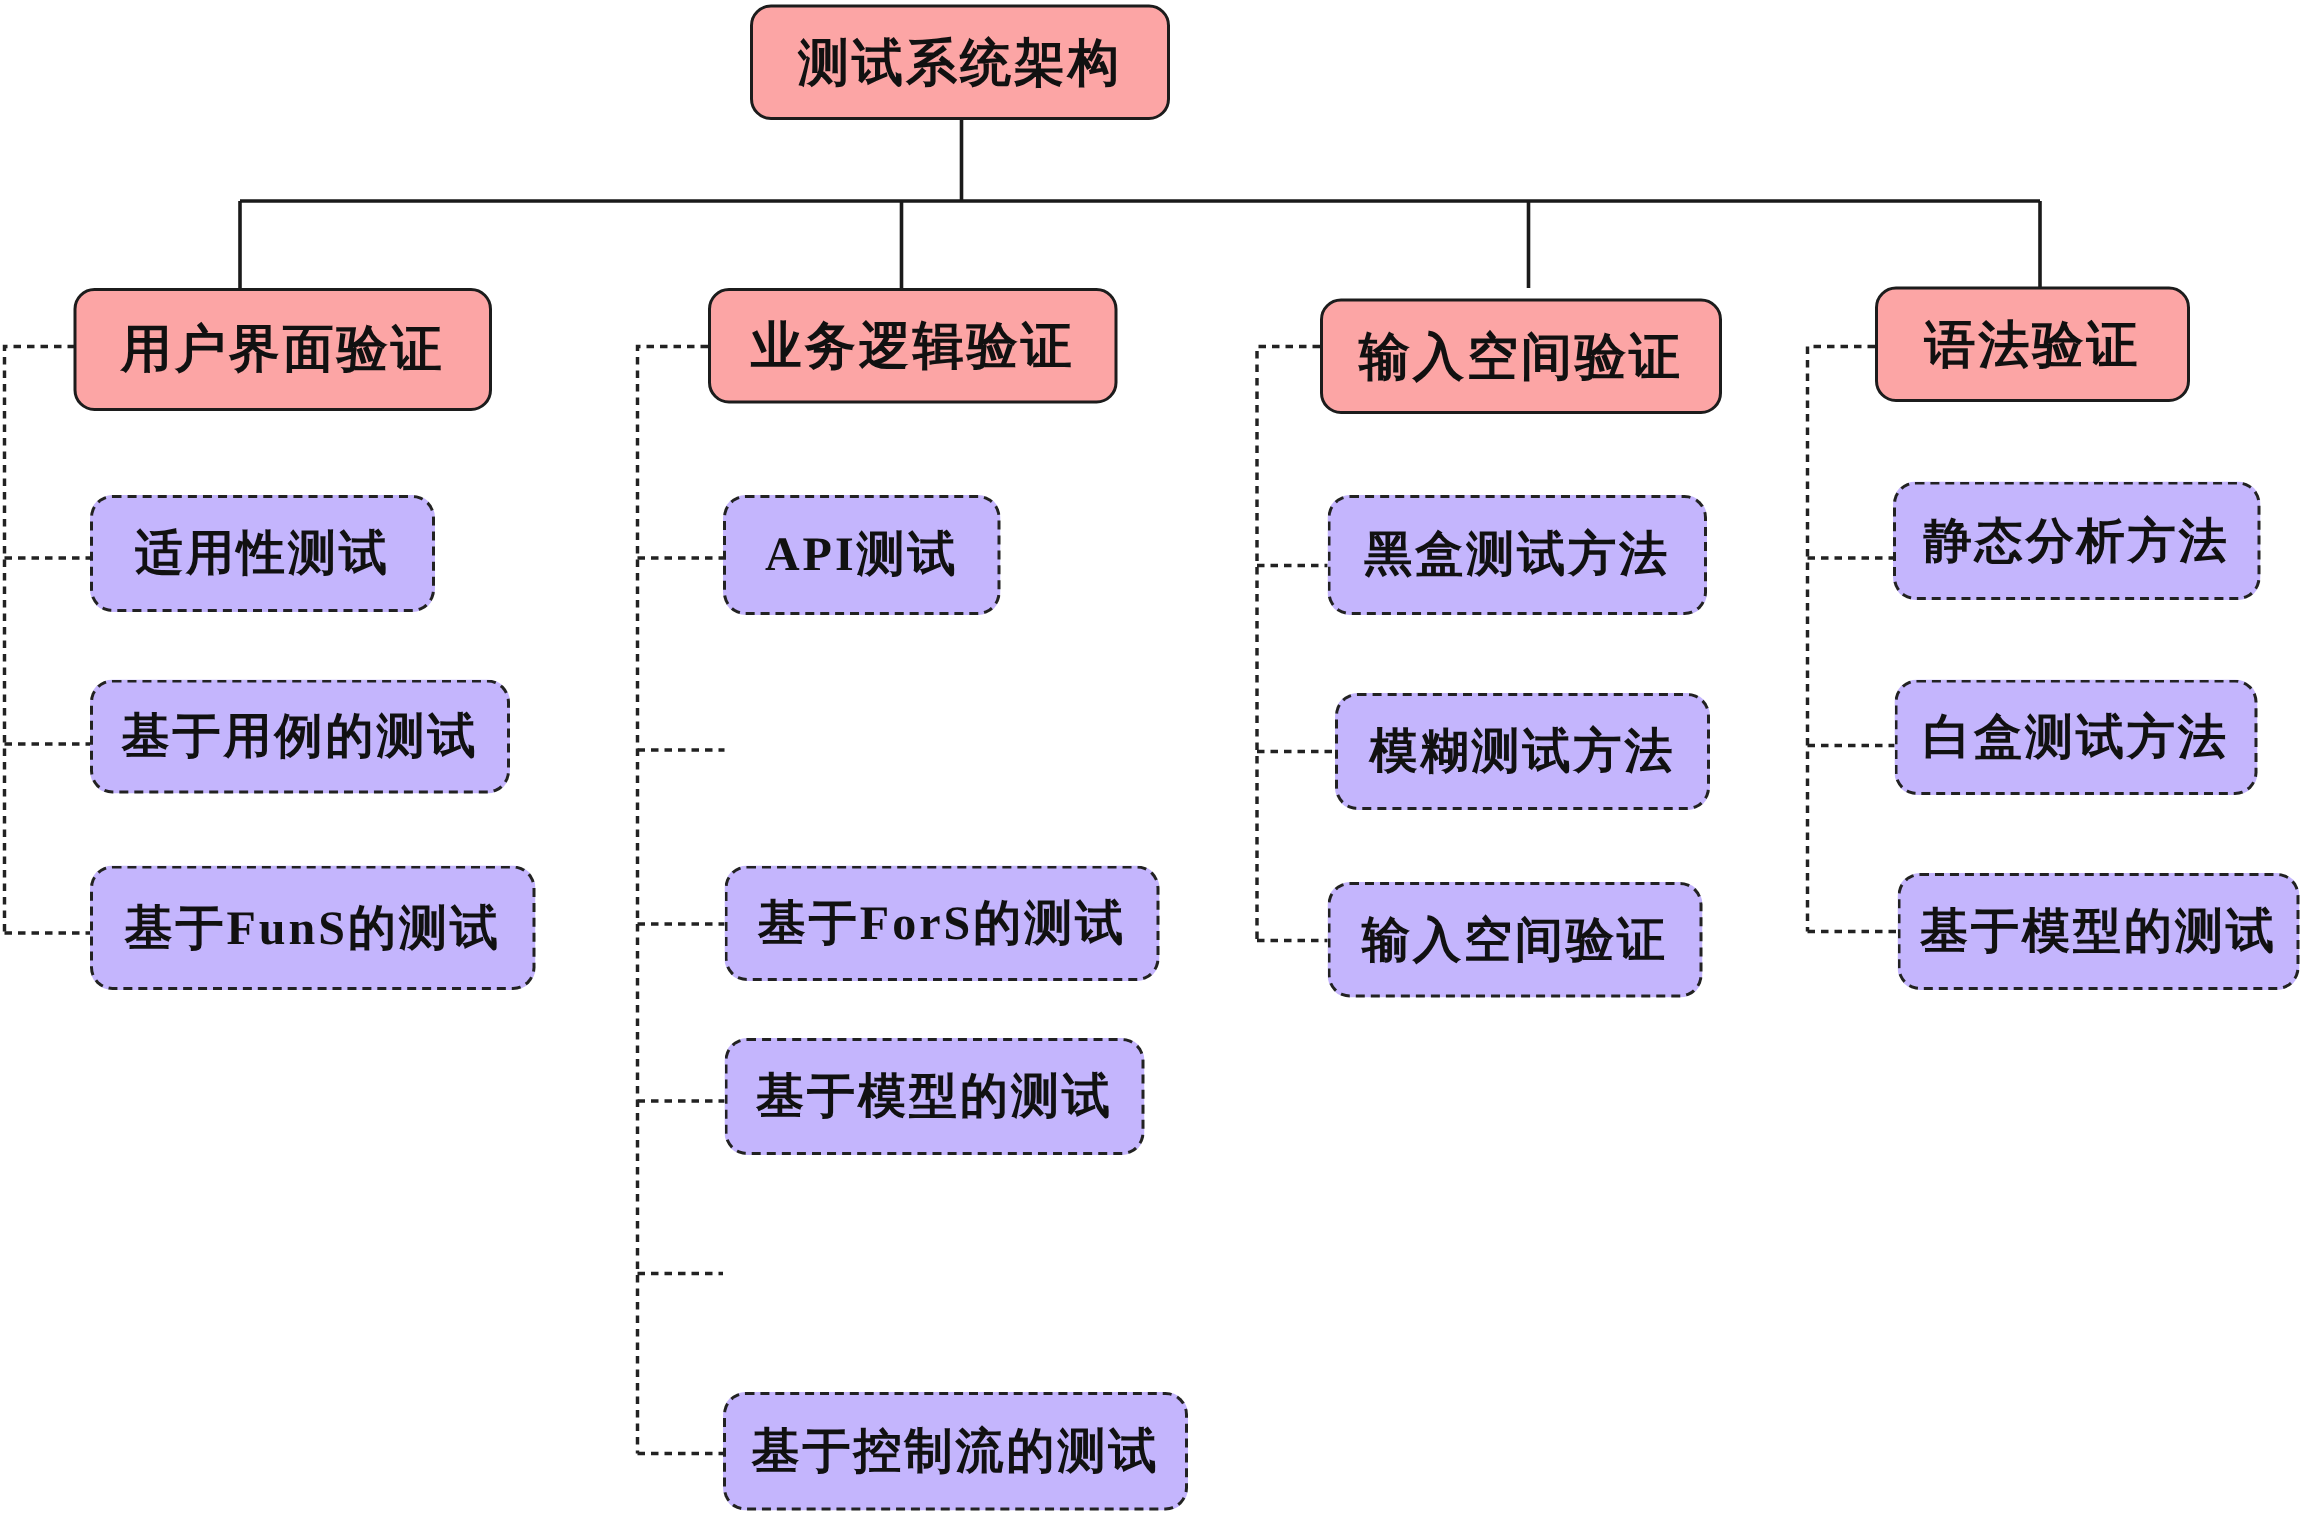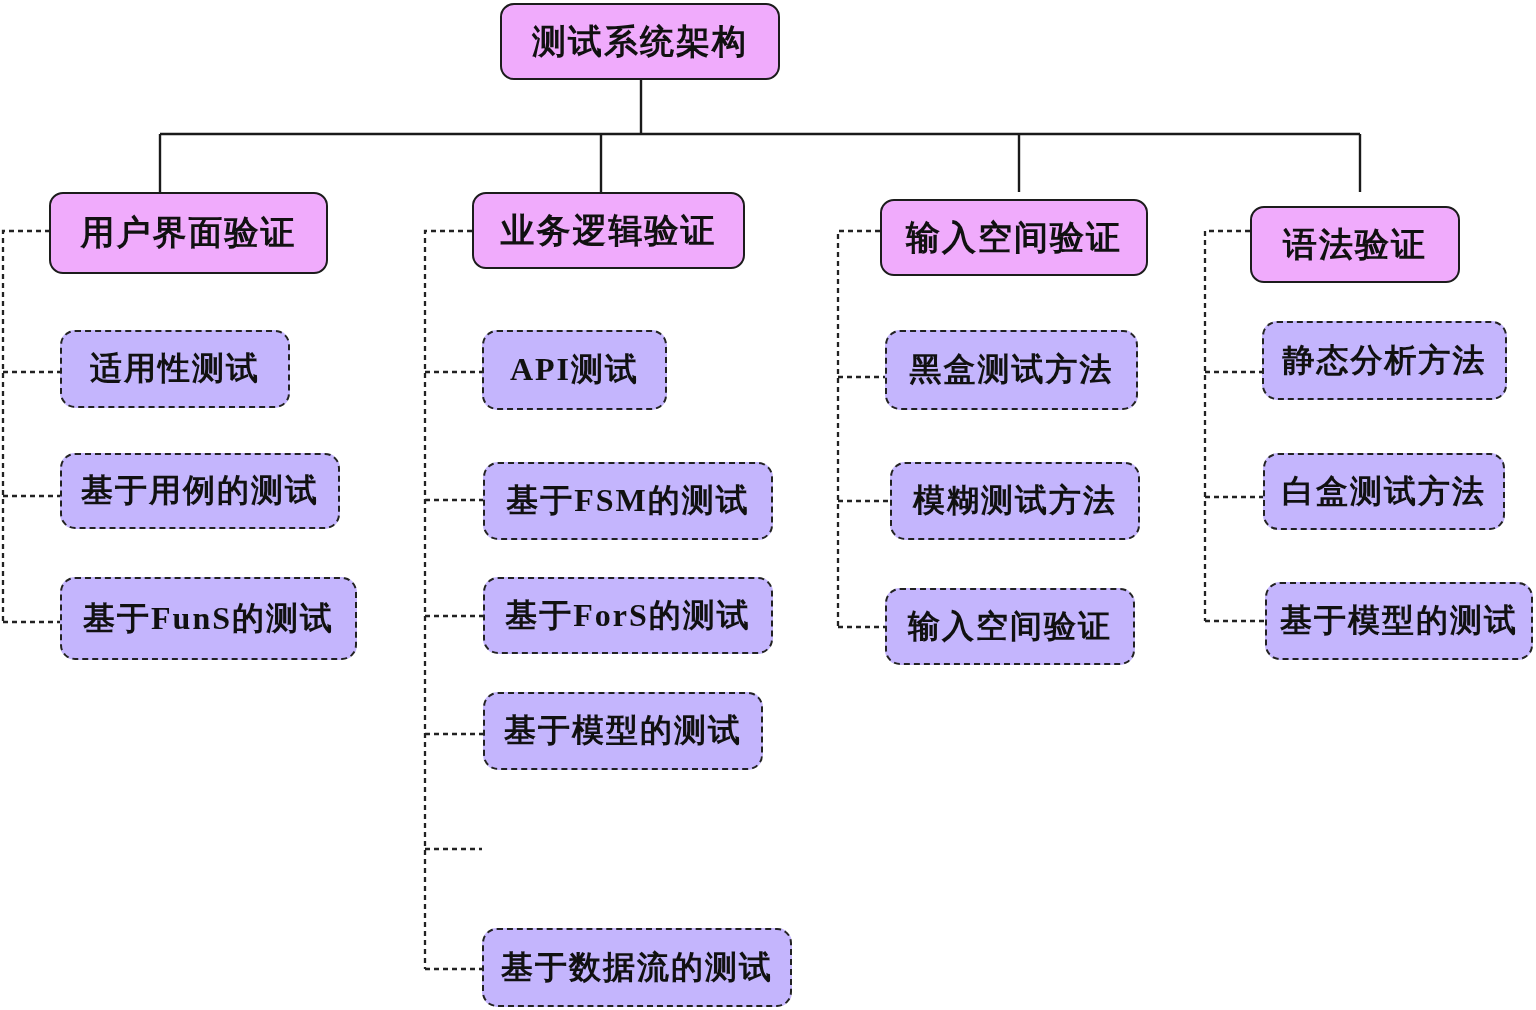--- a/index.html
+++ b/index.html
@@ -33,21 +33,21 @@
     box-sizing: border-box;
     color: #111;
     font-weight: bold;
     background: #ffffff;
   }
   .node .lbl {
     letter-spacing: 2px;
     white-space: nowrap;
   }
   .hdr {
-    background: #f0abfc;
+    background: #fca5a5;
     border: 2.5px solid #1c1c1c;
     border-radius: 14px;
     font-size: 34px;
     font-family: Liberation Mono, monospace;
   }
   .child {
     background: #c4b5fd;
     border: 2.3px dashed #222;
     border-radius: 15px;
     font-size: 32px;
@@ -102,48 +102,45 @@
 
   <div class="node hdr" style="left:49px;top:192px;width:279px;height:82px">
     <span class="lbl">用户界面验证</span>
   </div>
   <div class="node hdr" style="left:472px;top:192px;width:273px;height:77px">
     <span class="lbl">业务逻辑验证</span>
   </div>
   <div class="node hdr" style="left:880px;top:199px;width:268px;height:77px">
     <span class="lbl">输入空间验证</span>
   </div>
-  <div class="node hdr" style="left:1250px;top:206px;width:210px;height:77px">
+  <div class="node hdr" style="left:1250px;top:191px;width:210px;height:77px">
     <span class="lbl">语法验证</span>
   </div>
 
   <div class="node child" style="left:60px;top:330px;width:230px;height:78px">
     <span class="lbl">适用性测试</span>
   </div>
   <div class="node child" style="left:60px;top:453px;width:280px;height:76px">
     <span class="lbl">基于用例的测试</span>
   </div>
   <div class="node child" style="left:60px;top:577px;width:297px;height:83px">
     <span class="lbl">基于FunS的测试</span>
   </div>
 
   <div class="node child" style="left:482px;top:330px;width:185px;height:80px">
     <span class="lbl">API测试</span>
   </div>
-  <div class="node child" style="left:483px;top:462px;width:290px;height:78px">
-    <span class="lbl">基于FSM的测试</span>
-  </div>
   <div class="node child" style="left:483px;top:577px;width:290px;height:77px">
     <span class="lbl">基于ForS的测试</span>
   </div>
   <div class="node child" style="left:483px;top:692px;width:280px;height:78px">
     <span class="lbl">基于模型的测试</span>
   </div>
   <div class="node child" style="left:482px;top:928px;width:310px;height:79px">
-    <span class="lbl">基于数据流的测试</span>
+    <span class="lbl">基于控制流的测试</span>
   </div>
 
   <div class="node child" style="left:885px;top:330px;width:253px;height:80px">
     <span class="lbl">黑盒测试方法</span>
   </div>
   <div class="node child" style="left:890px;top:462px;width:250px;height:78px">
     <span class="lbl">模糊测试方法</span>
   </div>
   <div class="node child" style="left:885px;top:588px;width:250px;height:77px">
     <span class="lbl">输入空间验证</span>

